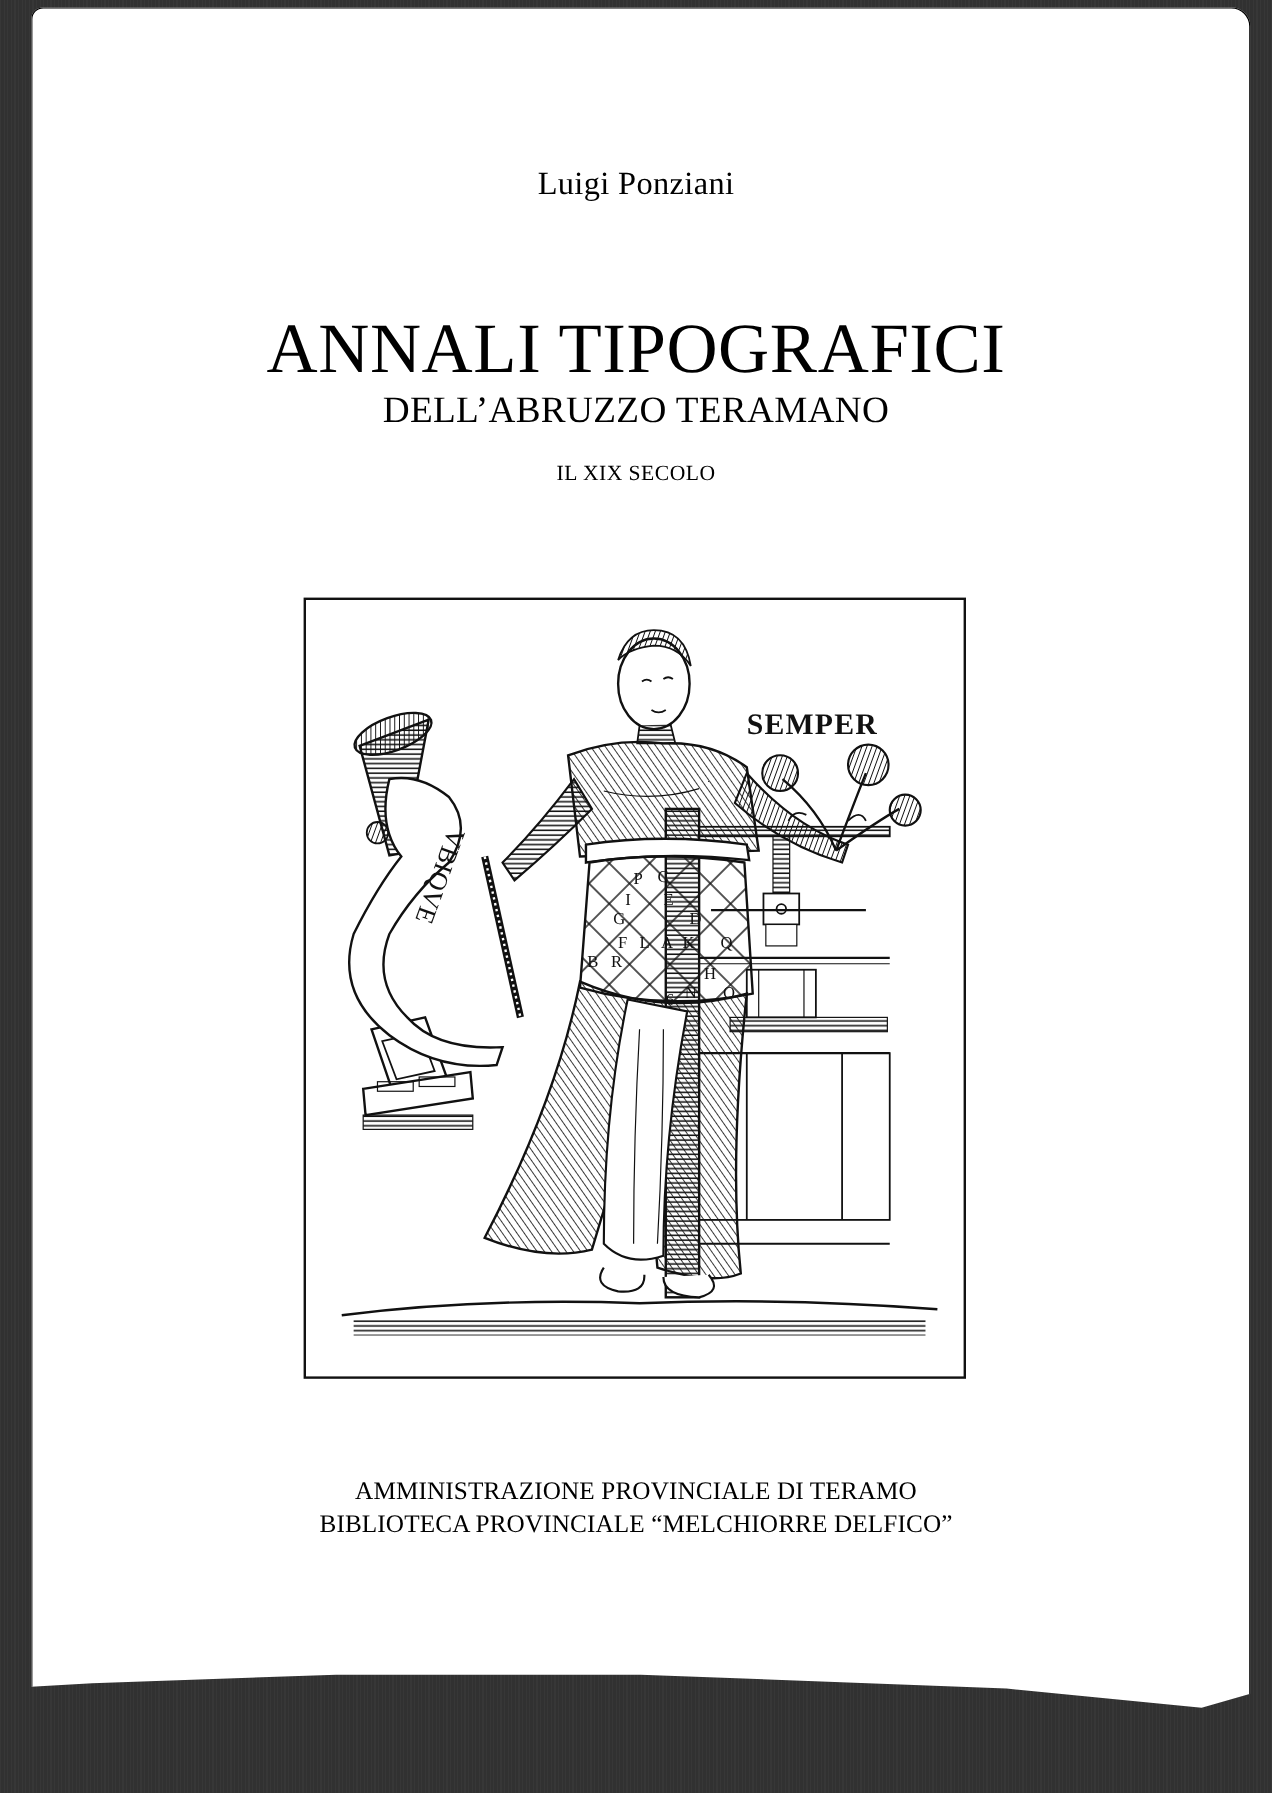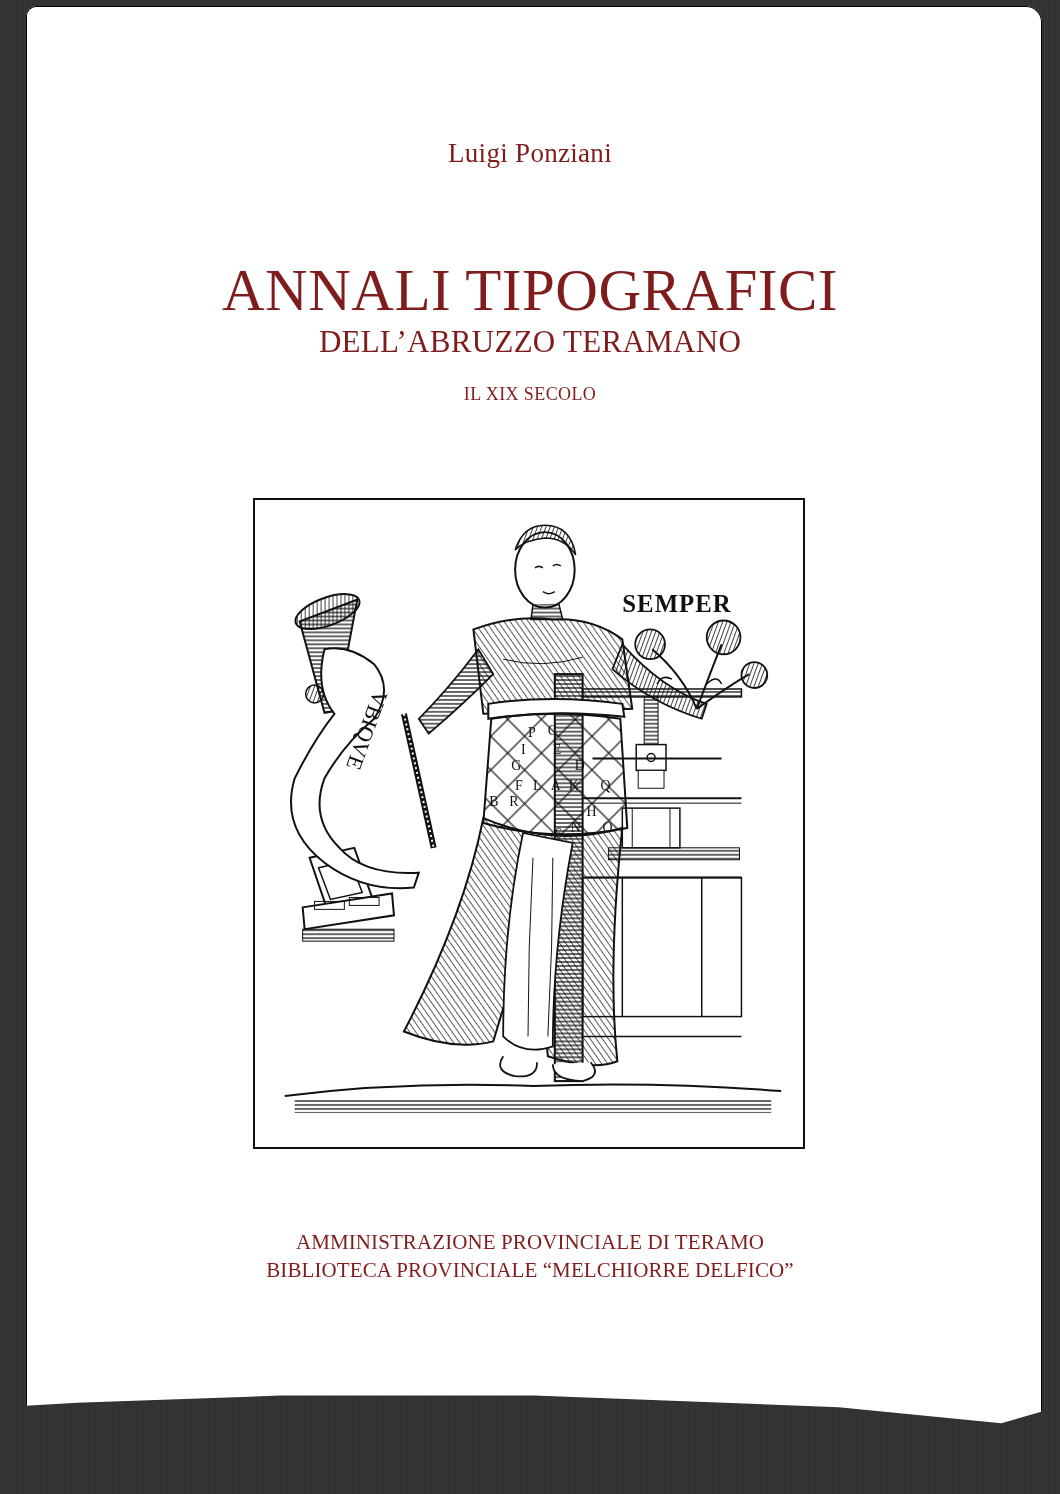--- a/index.html
+++ b/index.html
@@ -29,21 +29,21 @@
       clip-path: polygon(0 0, 100% 0, 100% 96.6%, 96% 97.4%, 80% 96.3%, 50% 95.5%, 25% 95.5%, 5% 96.0%, 0 96.2%);
       box-shadow: inset 0 0 0 1px #000;
     }
     .page-inner {
       position: absolute;
       left: 0; top: 0;
       width: 100%; height: 100%;
     }
     .serif {
       font-family: "Liberation Serif", "DejaVu Serif", serif;
-      color: #7f1d1d;
+      color: #000000;
       text-align: center;
       position: absolute;
       left: 0;
       width: 1060px;
       margin-left: -26px;
       white-space: nowrap;
     }
     .author {
       top: 132px;
       font-size: 27px;

